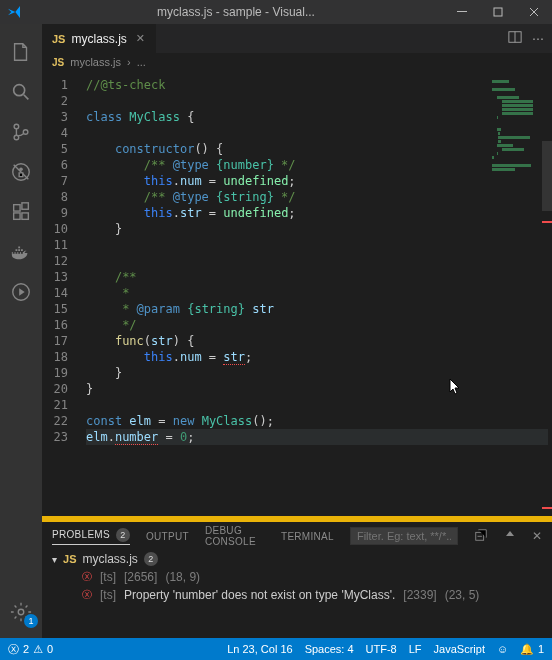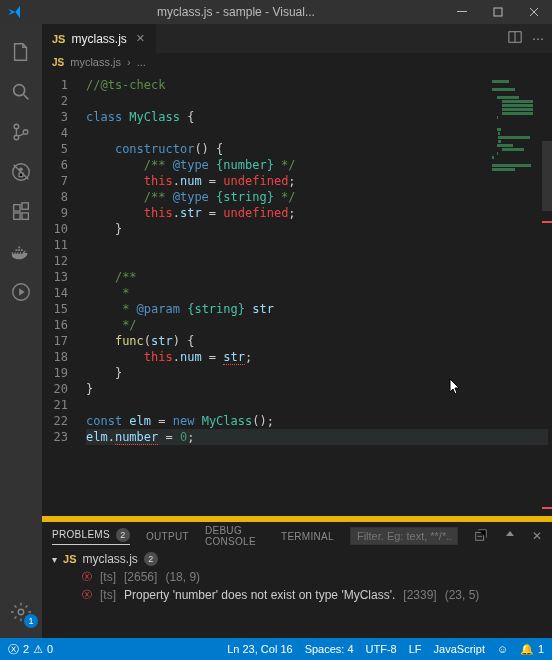--- a/index.html
+++ b/index.html
@@ -57,22 +57,22 @@
 .code div { height:16px; line-height:16px;}
 .minimap { position:absolute; right:4px; top:8px; width:56px; height:90px; }
 .minimap .mmrow { height:3px; margin:1px 0; background: transparent; display:flex;}
 .minimap .mmbar { height:3px; }
 .c-comment { color:#5f8e4a; }
 .c-keyword { color:#4f93c7; }
 .c-class { color:#49c2a8; }
 .c-func { color:#d9d294; }
 .c-var { color:#9cdcfe; }
 .c-str { color:#3f9a73; }
-.c-this { color:#ef4444; }
-.c-undef { color:#ef4444; }
+.c-this { color:#3b82f6; }
+.c-undef { color:#86efac; }
 .c-punc { color:#cccccc; }
 .c-err { border-bottom:1px dotted #f14c4c;}
 .line-hl { background:#2a2d2e; margin-right:4px; }
 
 .panel { height:122px; background:#1e1e1e; border-top:6px solid #eab308; display:flex; flex-direction:column;}
 .panel-tabs { height:28px; display:flex; align-items:center; padding:0 10px; gap:16px;}
 .ptab { color:#8a8a8a; font-size:10px; letter-spacing:.03em; cursor:pointer; display:flex; align-items:center; gap:6px;}
 .ptab.active { color:#d8d8d8; border-bottom:1px solid #ccc; padding-bottom:2px;}
 .ptab .badge { background:#4d4d4d; color:#ddd; border-radius:8px; font-size:9px; min-width:14px; height:14px; display:flex; align-items:center; justify-content:center; padding:0 4px;}
 .panel-tabs .filter { margin-left:auto; background:#3c3c3c; border:1px solid #333; color:#888; font-size:11px; padding:2px 6px; width:108px;}

